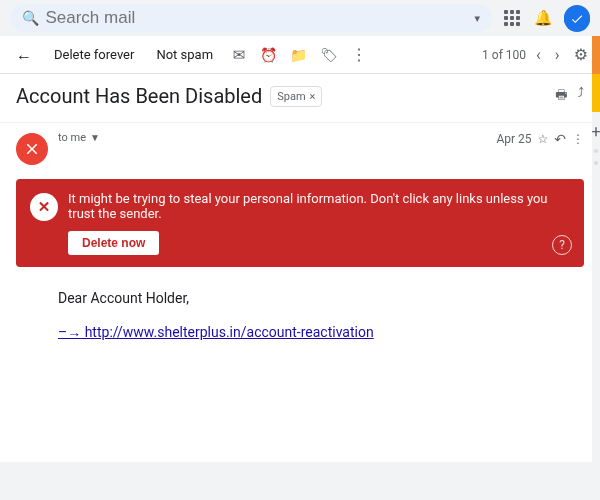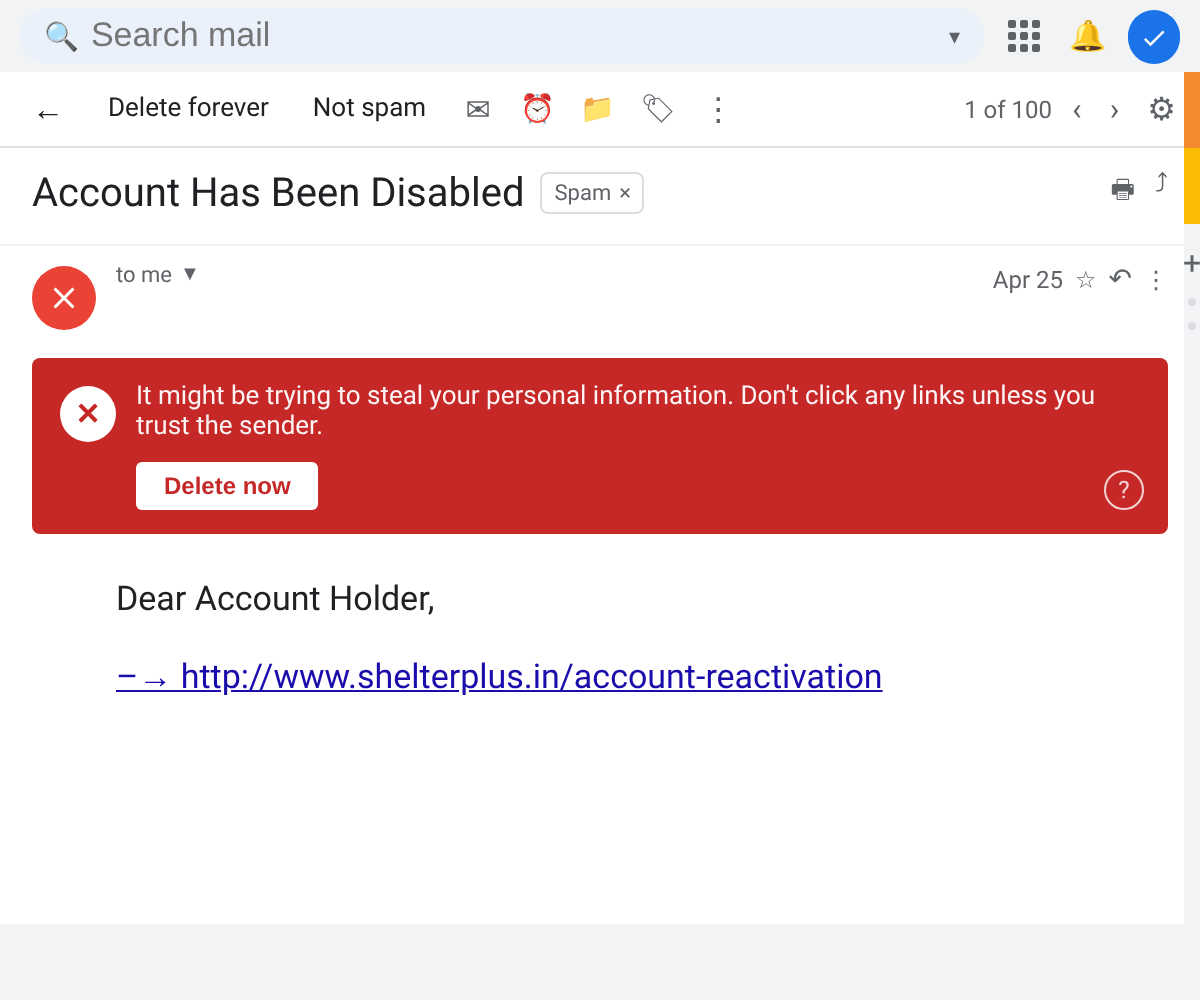--- a/index.html
+++ b/index.html
@@ -238,21 +238,21 @@
       bottom: 12px;
       color: white;
       opacity: 0.8;
       font-size: 16px;
       cursor: pointer;
     }
 
     
     .email-body {
       padding: 14px 16px 16px 58px;
-      font-size: 17px;
+      font-size: 14px;
       line-height: 1.6;
       color: #202124;
     }
     .email-body p {
       margin-bottom: 12px;
     }
     .email-link {
       color: #1a0dab;
       text-decoration: underline;
       cursor: pointer;

